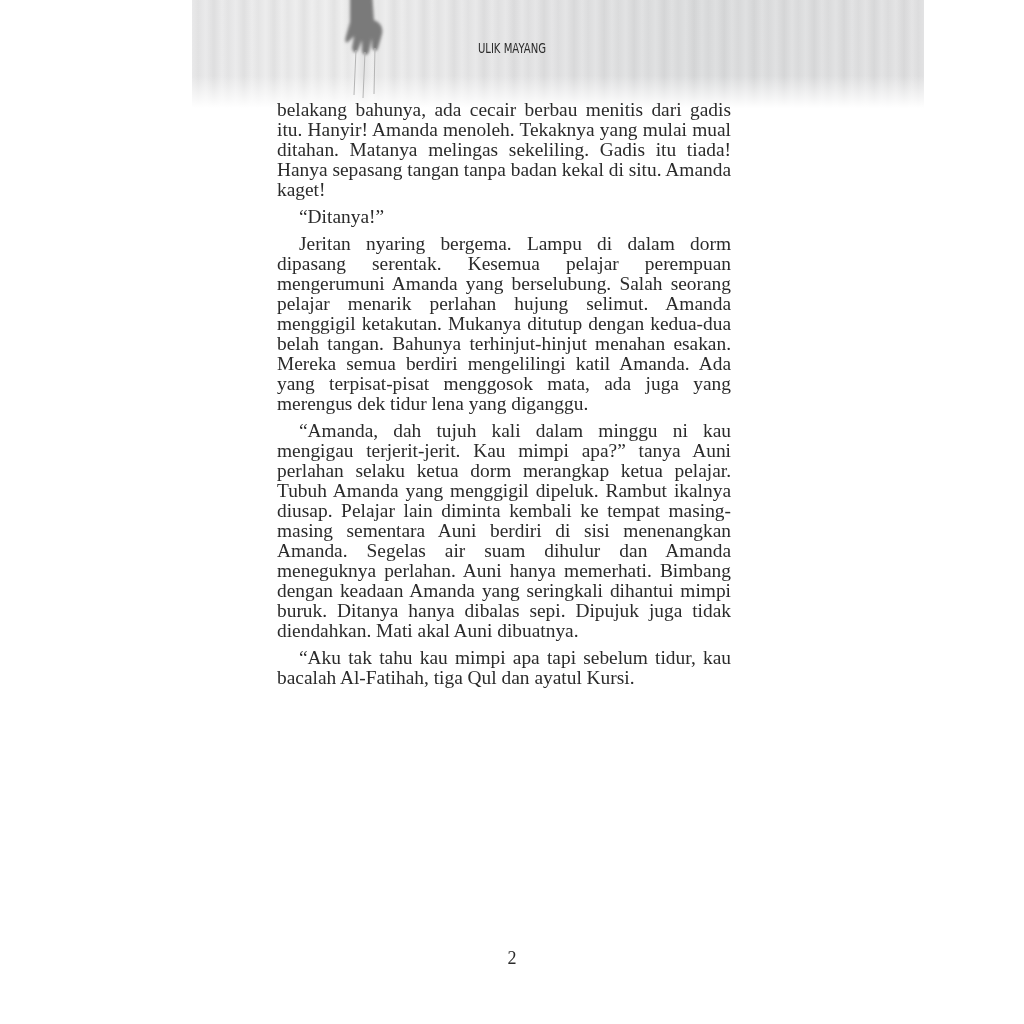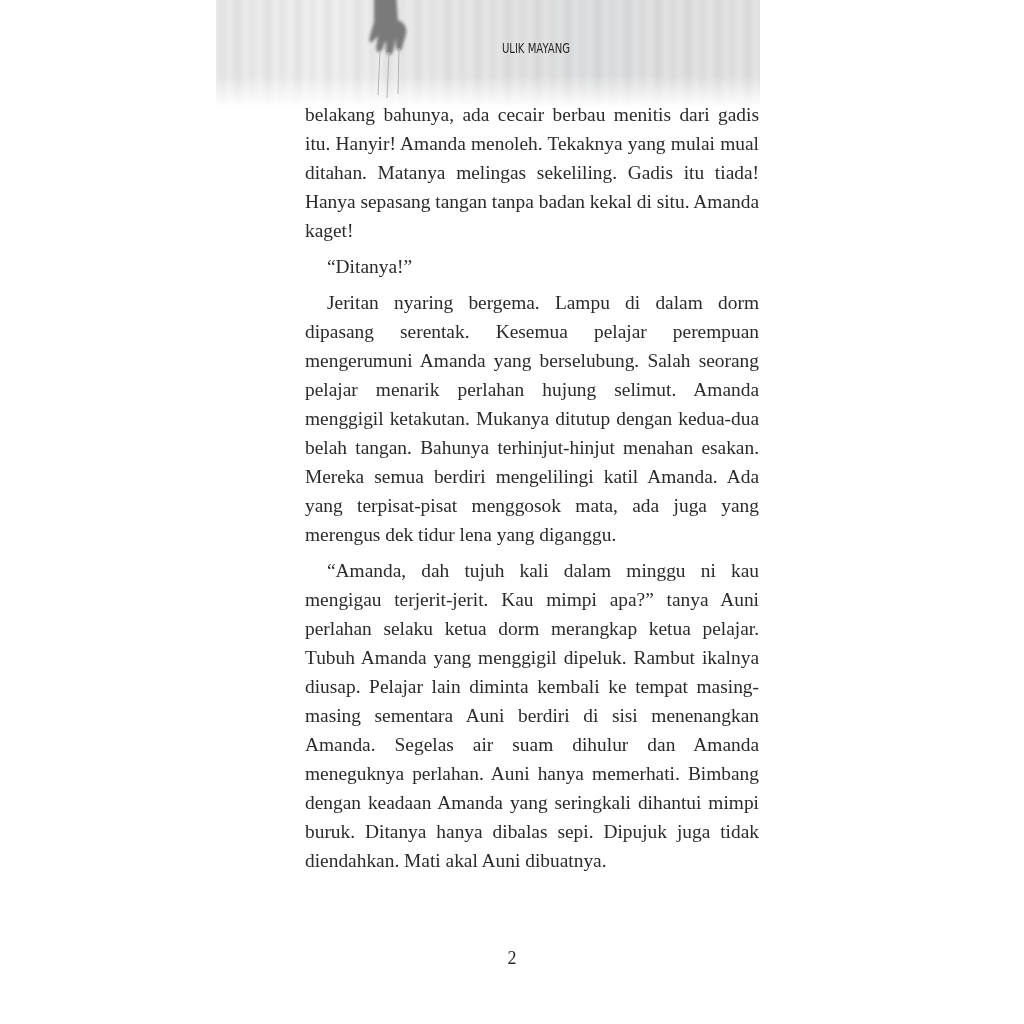--- a/index.html
+++ b/index.html
@@ -13,27 +13,26 @@
   .page {
     position: relative;
     width: 1024px;
     height: 1024px;
     background: #ffffff;
   }
   .header-banner {
     position: absolute;
     left: 192px;
     top: 0;
-    width: 544px;
+    width: 732px;
     height: 108px;
     background:
       linear-gradient(to bottom, rgba(255,255,255,0) 0%, rgba(255,255,255,0) 70%, rgba(255,255,255,1) 100%),
       repeating-linear-gradient(90deg, rgba(0,0,0,0.00) 0px, rgba(0,0,0,0.03) 6px, rgba(0,0,0,0.00) 14px, rgba(0,0,0,0.05) 22px, rgba(0,0,0,0.0) 30px),
       linear-gradient(to right, #e9e9ea 0%, #efefef 20%, #e6e6e7 45%, #dedfe0 70%, #e4e4e5 100%);
-    margin-left: 24px;
   }
   .hand {
     position: absolute;
     left: 140px;
     top: -10px;
     width: 60px;
     height: 110px;
   }
   .running-head {
     position: absolute;
@@ -48,24 +47,23 @@
     transform: scaleX(0.72);
     font-weight: normal;
   }
   .text-block {
     position: absolute;
     left: 277px;
     top: 100px;
     width: 454px;
     font-family: "Liberation Serif", serif;
     font-size: 19.4px;
-    line-height: 29px;
+    line-height: 20px;
     color: #2b2b2b;
     text-align: justify;
-    margin-left: 28px;
   }
   .text-block p {
     margin: 0 0 7px 0;
     text-indent: 0;
   }
   .text-block p.indent {
     text-indent: 22px;
   }
   .page-number {
     position: absolute;
@@ -100,16 +98,17 @@
       </g>
     </svg>
     <div class="running-head">ULIK MAYANG</div>
   </div>
 
   <div class="text-block">
     <p>belakang bahunya, ada cecair berbau menitis dari gadis itu. Hanyir! Amanda menoleh. Tekaknya yang mulai mual ditahan. Matanya melingas sekeliling. Gadis itu tiada! Hanya sepasang tangan tanpa badan kekal di situ. Amanda kaget!</p>
     <p class="indent">“Ditanya!”</p>
     <p class="indent">Jeritan nyaring bergema. Lampu di dalam dorm dipasang serentak. Kesemua pelajar perempuan mengerumuni Amanda yang berselubung. Salah seorang pelajar menarik perlahan hujung selimut. Amanda menggigil ketakutan. Mukanya ditutup dengan kedua-dua belah tangan. Bahunya terhinjut-hinjut menahan esakan. Mereka semua berdiri mengelilingi katil Amanda. Ada yang terpisat-pisat menggosok mata, ada juga yang merengus dek tidur lena yang diganggu.</p>
     <p class="indent">“Amanda, dah tujuh kali dalam minggu ni kau mengigau terjerit-jerit. Kau mimpi apa?” tanya Auni perlahan selaku ketua dorm merangkap ketua pelajar. Tubuh Amanda yang menggigil dipeluk. Rambut ikalnya diusap. Pelajar lain diminta kembali ke tempat masing-masing sementara Auni berdiri di sisi menenangkan Amanda. Segelas air suam dihulur dan Amanda meneguknya perlahan. Auni hanya memerhati. Bimbang dengan keadaan Amanda yang seringkali dihantui mimpi buruk. Ditanya hanya dibalas sepi. Dipujuk juga tidak diendahkan. Mati akal Auni dibuatnya.</p>
+    <p class="indent">“Aku tak tahu kau mimpi apa tapi sebelum tidur, kau bacalah Al-Fatihah, tiga Qul dan ayatul Kursi.</p>
   </div>
 
   <div class="page-number">2</div>
 </div>
 
 </body></html>

